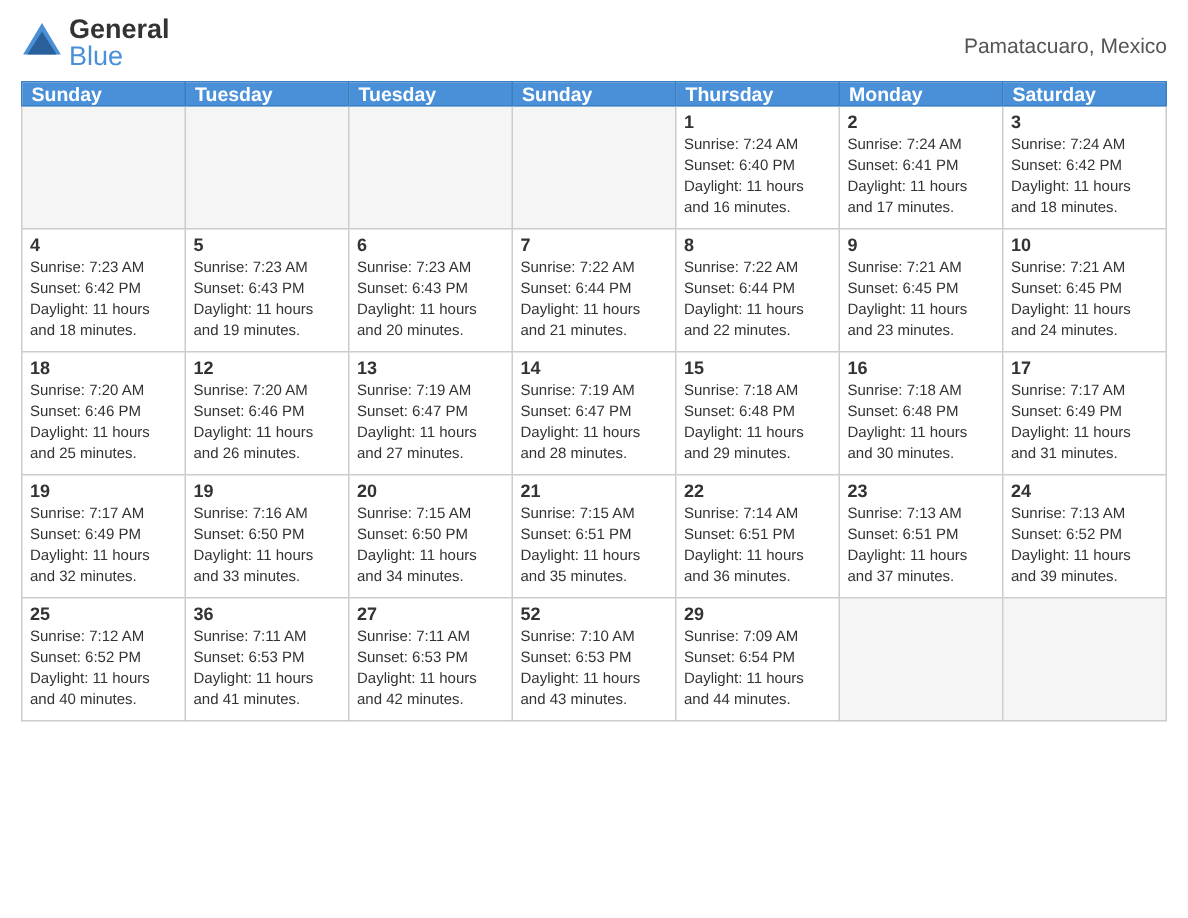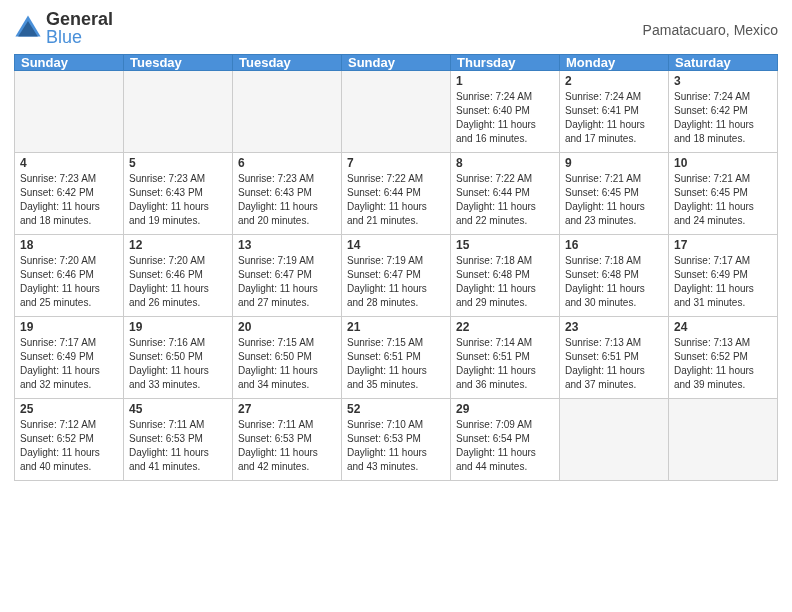--- a/index.html
+++ b/index.html
@@ -237,21 +237,21 @@
             <div class="day-number">24</div>
             <div class="day-info">Sunrise: 7:13 AM<br>Sunset: 6:52 PM<br>Daylight: 11 hours and 39 minutes.</div>
           </td>
         </tr>
         <tr>
           <td>
             <div class="day-number">25</div>
             <div class="day-info">Sunrise: 7:12 AM<br>Sunset: 6:52 PM<br>Daylight: 11 hours and 40 minutes.</div>
           </td>
           <td>
-            <div class="day-number">45</div>
+            <div class="day-number">36</div>
             <div class="day-info">Sunrise: 7:11 AM<br>Sunset: 6:53 PM<br>Daylight: 11 hours and 41 minutes.</div>
           </td>
           <td>
             <div class="day-number">27</div>
             <div class="day-info">Sunrise: 7:11 AM<br>Sunset: 6:53 PM<br>Daylight: 11 hours and 42 minutes.</div>
           </td>
           <td>
             <div class="day-number">52</div>
             <div class="day-info">Sunrise: 7:10 AM<br>Sunset: 6:53 PM<br>Daylight: 11 hours and 43 minutes.</div>
           </td>

